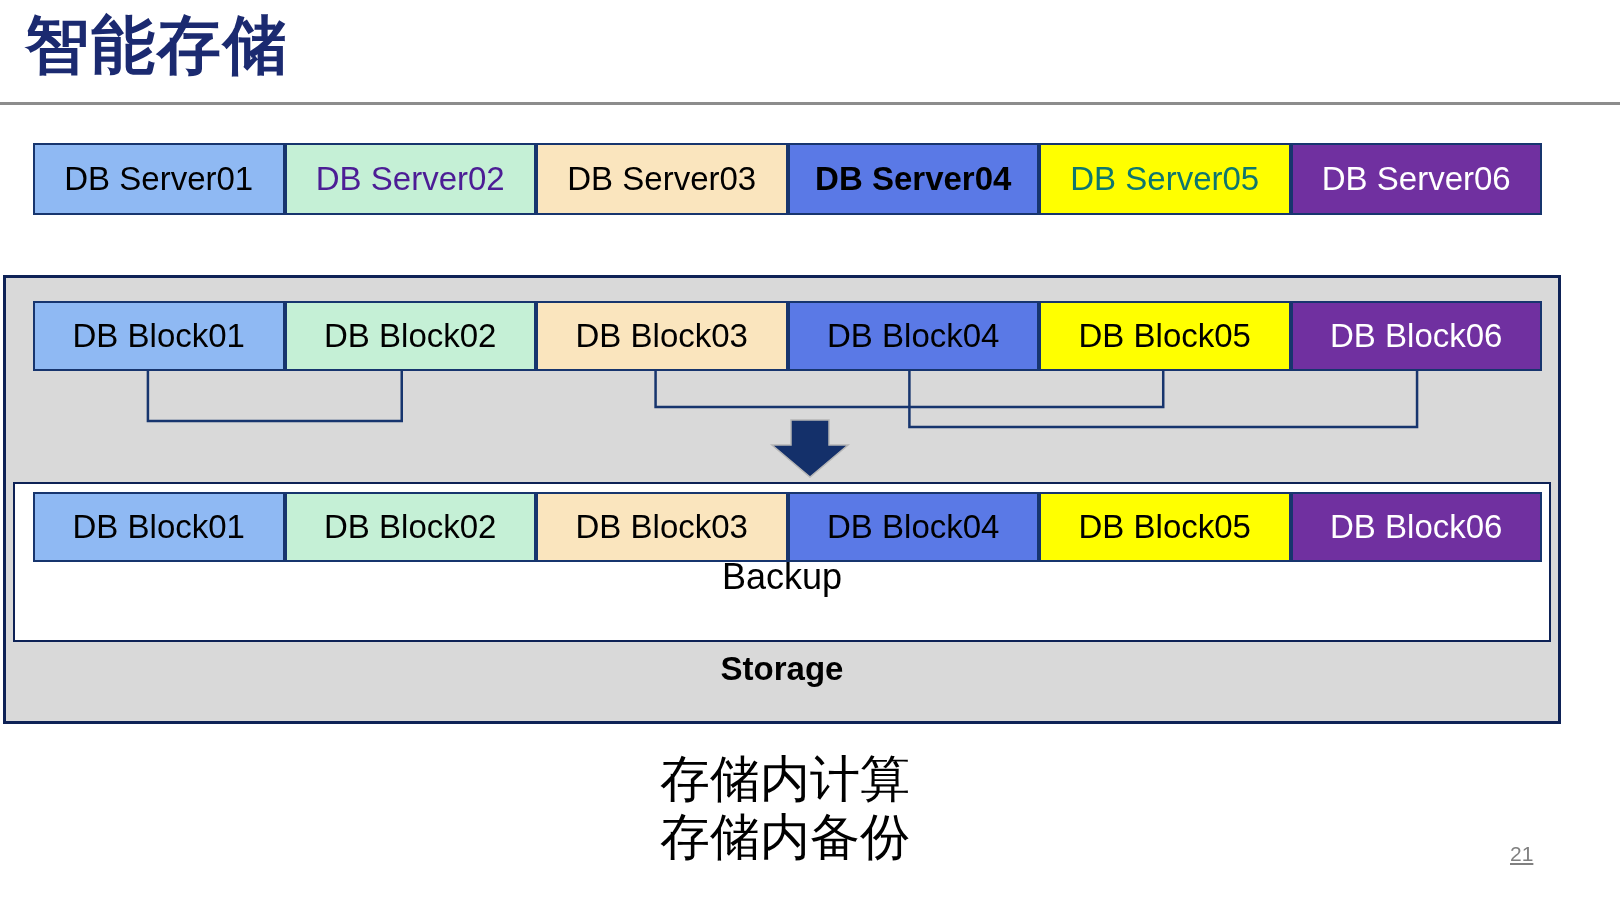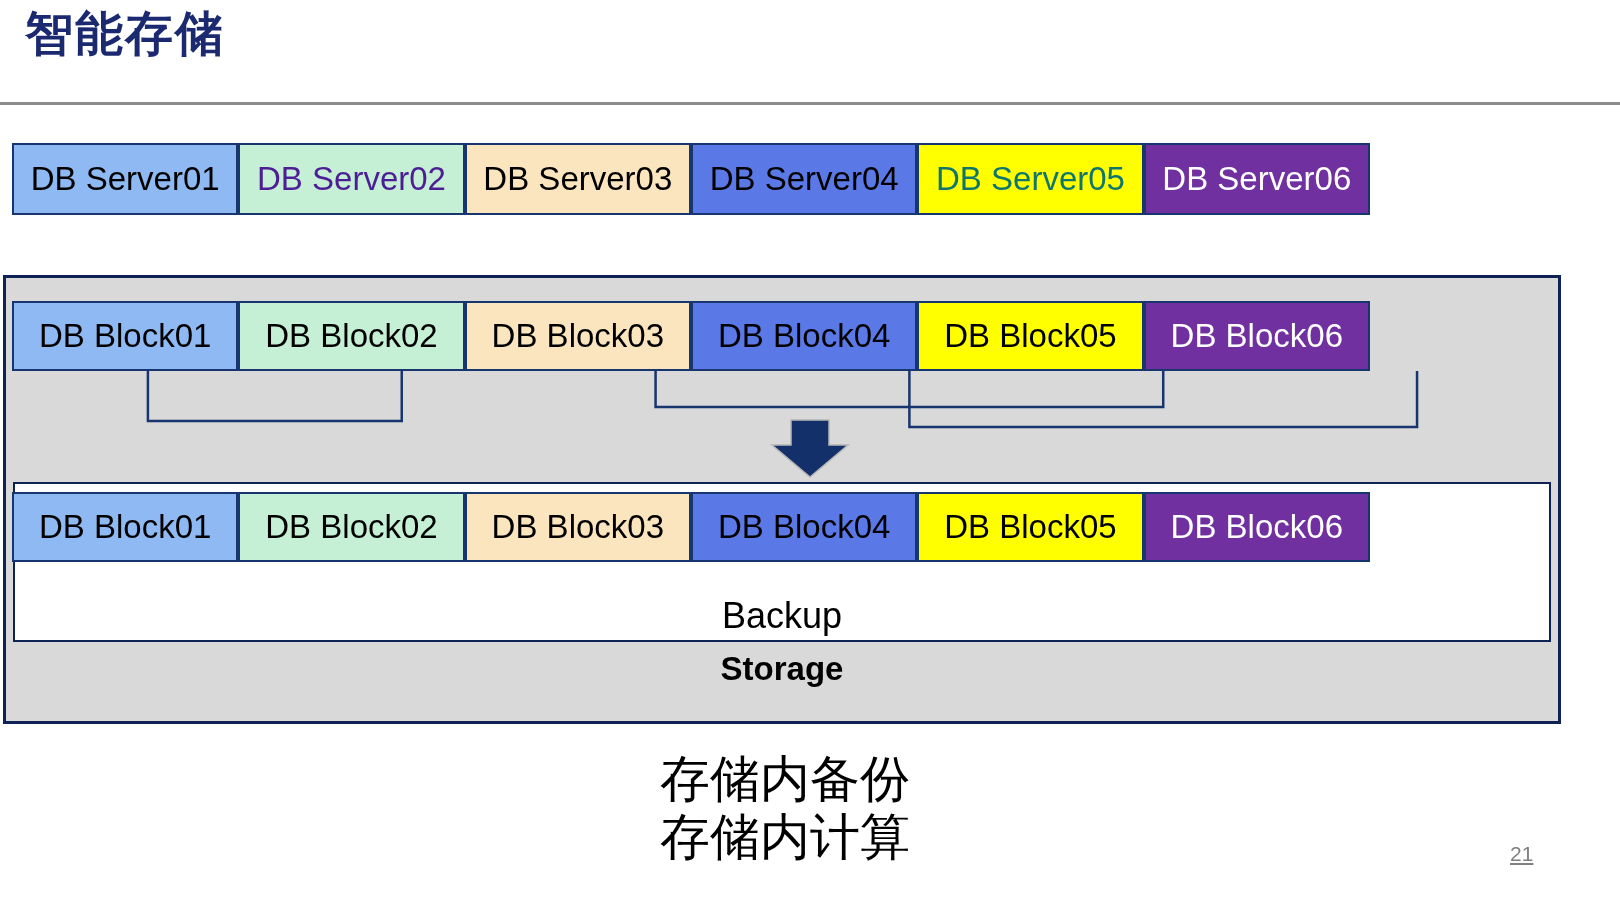--- a/index.html
+++ b/index.html
@@ -11,46 +11,46 @@
     --pagenum:#808080;
     --arrow:#14306A;
   }
   html,body{margin:0;padding:0;background:#fff;}
   .slide{
     position:relative;width:1620px;height:910px;background:#fff;overflow:hidden;
     font-family:"Liberation Sans","DejaVu Sans",sans-serif;
   }
   .title{
     position:absolute;left:25px;top:2px;
-    font-size:48px;font-weight:700;color:var(--title);letter-spacing:2px;
+    font-size:64px;font-weight:700;color:var(--title);letter-spacing:2px;
   }
   .divider{
     position:absolute;left:0;top:102px;width:1620px;height:3px;background:var(--divider);
   }
   .shape-row{
-    position:absolute;left:12px;width:1358px;display:flex;
+    position:absolute;left:33px;width:1509px;display:flex;
   }
   .server-row{top:143px;height:72px;}
   .block-row-top{top:301px;height:70px;}
   .block-row-bottom{top:492px;height:70px;}
   .box{
     flex:1;display:flex;align-items:center;justify-content:center;
     border:2px solid var(--navy);box-sizing:border-box;
     font-size:33px;color:#000;white-space:nowrap;
   }
   .gray-container{
     position:absolute;left:3px;top:275px;width:1558px;height:449px;
     background:var(--container-fill);border:3px solid var(--container-border);box-sizing:border-box;
   }
   .white-container{
     position:absolute;left:13px;top:482px;width:1538px;height:160px;
     background:#fff;border:2px solid var(--container-border);box-sizing:border-box;
   }
   .backup-label{
-    position:absolute;left:13px;top:595px;width:1538px;text-align:center;
+    position:absolute;left:13px;top:556px;width:1538px;text-align:center;
     font-size:36px;color:#000;
   }
   .storage-label{
     position:absolute;left:3px;top:650px;width:1558px;text-align:center;
     font-size:33px;font-weight:700;color:#000;
   }
   .caption{
     position:absolute;left:660px;top:750px;
     font-size:50px;line-height:58px;color:#000;
   }
@@ -66,21 +66,21 @@
 
 <div class="slide">
 
   <div class="title">智能存储</div>
   <div class="divider"></div>
 
   <div class="shape-row server-row">
     <div class="box" style="background: rgb(143, 185, 243); color: rgb(0, 0, 0);">DB Server01</div>
     <div class="box" style="background: rgb(197, 240, 214); color: #4c1d95;">DB Server02</div>
     <div class="box" style="background: rgb(250, 229, 190); color: rgb(0, 0, 0);">DB Server03</div>
-    <div class="box" style="background: rgb(90, 121, 230); color: rgb(0, 0, 0);">DB Server04</div>
+    <div class="box" style="background: rgb(90, 121, 230); color: rgb(0, 0, 0); font-weight: bold;">DB Server04</div>
     <div class="box" style="background: rgb(255, 255, 0); color: #0f766e;">DB Server05</div>
     <div class="box" style="background: rgb(112, 48, 160); color: rgb(255, 255, 255);">DB Server06</div>
   </div>
 
   <div class="gray-container"></div>
 
   <div class="shape-row block-row-top">
     <div class="box" style="background: rgb(143, 185, 243); color: rgb(0, 0, 0);">DB Block01</div>
     <div class="box" style="background: rgb(197, 240, 214); color: rgb(0, 0, 0);">DB Block02</div>
     <div class="box" style="background: rgb(250, 229, 190); color: rgb(0, 0, 0);">DB Block03</div>
@@ -104,19 +104,19 @@
   <div class="storage-label">Storage</div>
 
   <svg id="connector-svg">
     <polygon points="791,420 829,420 829,445 848,445 810,477 772,445 791,445" fill="var(--arrow)" stroke="#B5B5B5" stroke-width="1.5"></polygon>
   <polyline points="147.9140625,371 147.9140625,421 401.7421875,421 401.7421875,371" fill="none" stroke="var(--navy)" stroke-width="2.5"></polyline>
       <polyline points="655.5703125,371 655.5703125,407 1163.2265625,407 1163.2265625,371" fill="none" stroke="var(--navy)" stroke-width="2.5"></polyline>
       <polyline points="909.3984375,371 909.3984375,427 1417.0546875,427 1417.0546875,371" fill="none" stroke="var(--navy)" stroke-width="2.5"></polyline>
     </svg>
 
   <div class="caption">
+    <div>存储内计算</div>
     <div>存储内备份</div>
-    <div>存储内计算</div>
   </div>
 
   <div class="page-number">21</div>
 
 </div>
 
 </body></html>

